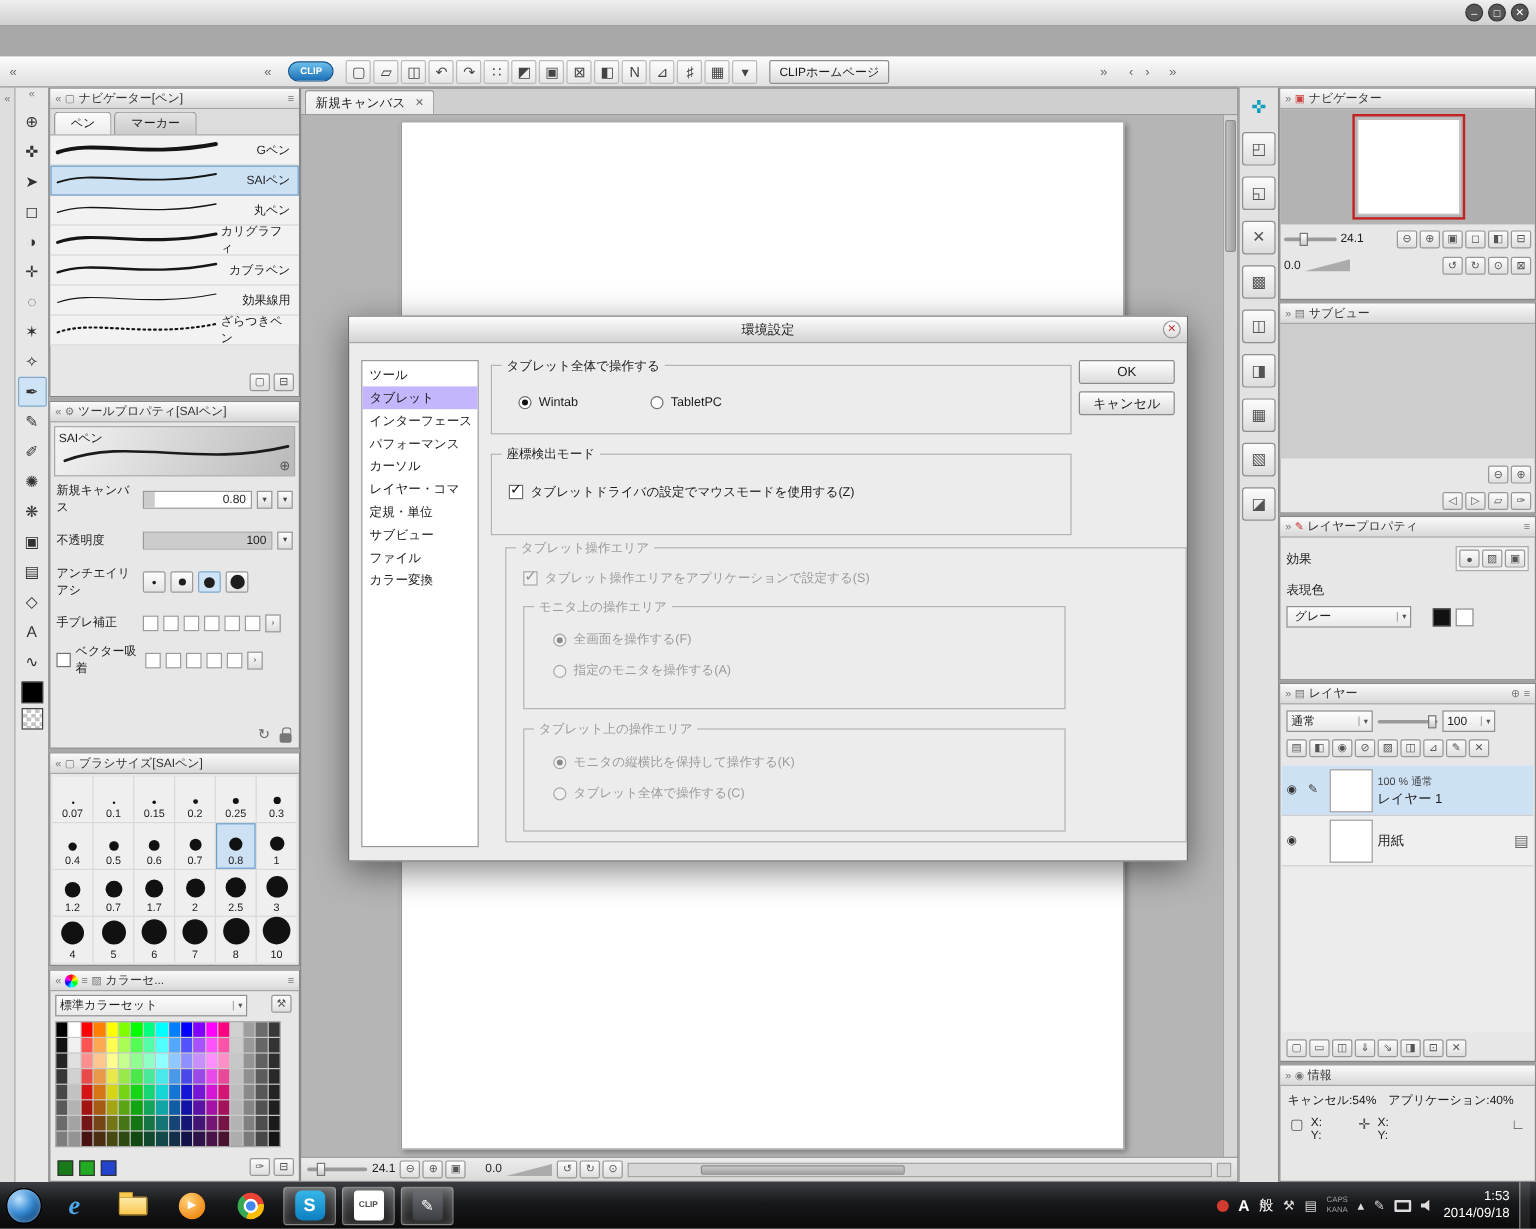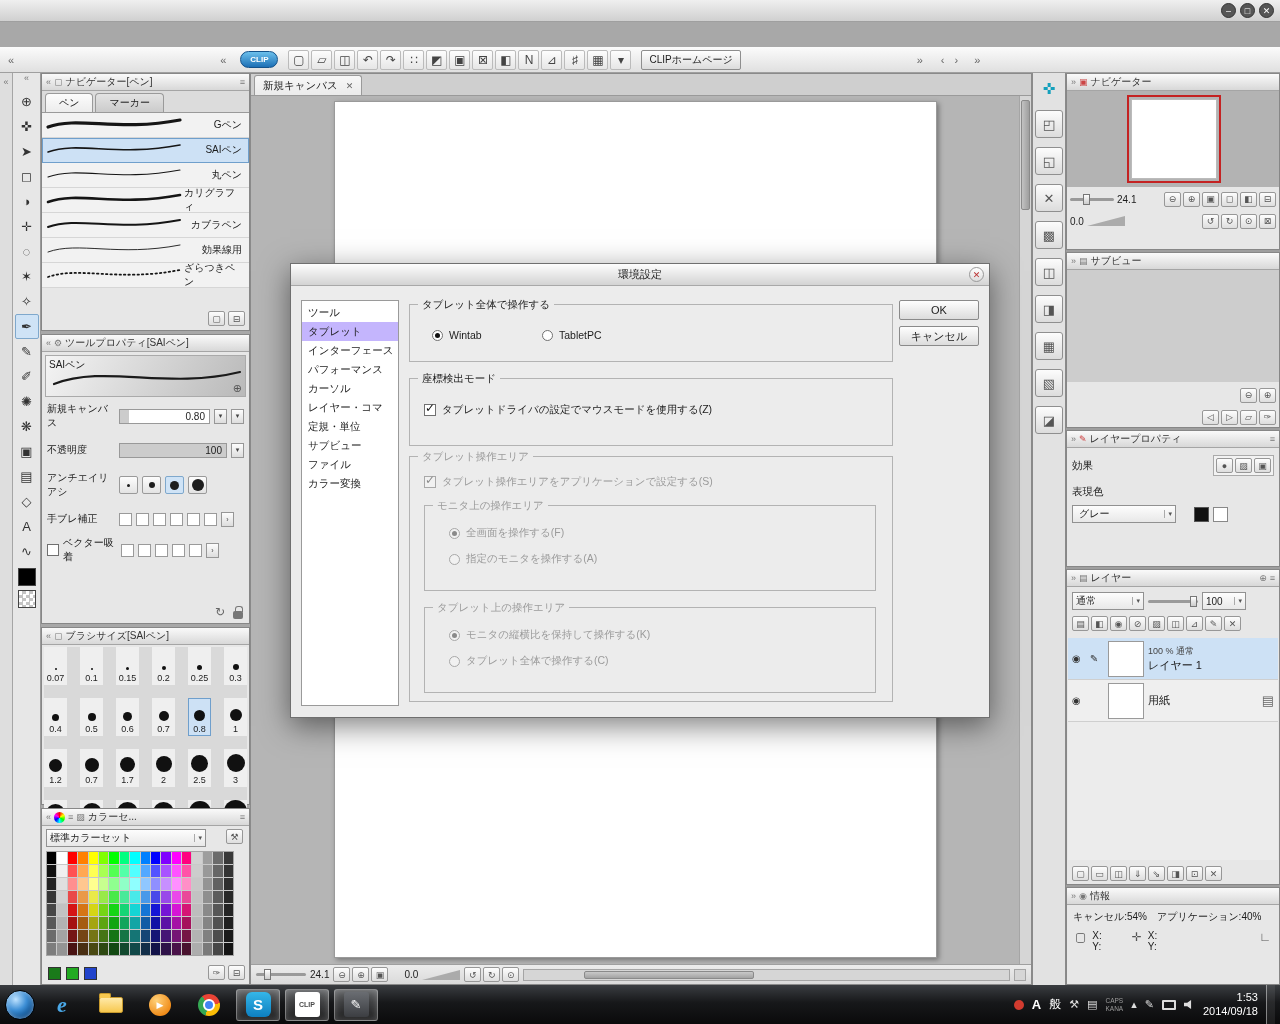--- a/index.html
+++ b/index.html
@@ -47,21 +47,21 @@
 .valfill{position:absolute;left:0;top:0;bottom:0;background:#cccccc}
 .valtext{position:absolute;right:4px;top:1px;font-size:10px}
 .spin{width:13px;height:15px;background:linear-gradient(#fdfdfd,#ddd);border:1px solid #979797;display:flex;align-items:center;justify-content:center;font-size:7px;color:#444;flex:0 0 auto}
 .aabtn{width:19px;height:18px;border:1px solid #9a9a9a;background:linear-gradient(#fdfdfd,#e3e3e3);display:flex;align-items:center;justify-content:center;border-radius:2px}
 .aabtn.sel{background:#cfe3f6;border-color:#7fa8cc}
 .aadot{border-radius:50%;background:#1e1e1e}
 .bx{width:13px;height:13px;border:1px solid #9a9a9a;background:#fff;flex:0 0 auto}
 .lock{width:10px;height:8px;background:#777;border-radius:2px;position:relative;margin-top:5px}
 .lock::before{content:"";position:absolute;top:-5px;left:2px;width:6px;height:5px;border:1.5px solid #777;border-bottom:none;border-radius:3px 3px 0 0}
 
-#brush-grid{position:absolute;left:2px;top:19px;right:2px;display:grid;grid-template-columns:repeat(6,1fr);grid-auto-rows:38px;gap:13px;background:#d9d9d9}
+#brush-grid{position:absolute;left:2px;top:19px;right:2px;display:grid;grid-template-columns:repeat(6,1fr);grid-auto-rows:38px;gap:1px;background:#d9d9d9}
 .bcell{background:#efefef;display:flex;flex-direction:column;align-items:center;justify-content:flex-end;padding-bottom:2px}
 .bcell.sel{background:#cde1f5;outline:1px solid #6f9fcc;outline-offset:-1px}
 .bdot{background:#111;border-radius:50%;margin-bottom:3px;flex:0 0 auto}
 .blabel{font-size:9px;color:#222}
 
 #palette{position:absolute;left:4px;top:42px;width:188px;display:grid;grid-template-columns:repeat(18,1fr);grid-auto-rows:12px;gap:1px;background:#c9c9c9;border:1px solid #a5a5a5}
 .sw{width:100%;height:100%}
 .sw2{width:13px;height:13px;border:1px solid #333;margin-right:5px}
 .cwheel{width:11px;height:11px;border-radius:50%;background:conic-gradient(red,yellow,lime,cyan,blue,magenta,red)}
 .combo{height:18px;background:linear-gradient(#fdfdfd,#e8e8e8);border:1px solid #919191;display:flex;align-items:center;font-size:10px;padding:0 3px;gap:3px}
@@ -899,21 +899,21 @@
     </div>
 
     <div class="grp" style="left:118px;top:114px;width:484px;height:68px">
       <span class="grplabel">座標検出モード</span>
       <div class="optrow" style="left:14px;top:24px">
         <span class="cbx on"></span>
         <span>タブレットドライバの設定でマウスモードを使用する(Z)</span>
       </div>
     </div>
 
-    <div class="grp dis" style="left:118px;top:192px;width:484px;height:246px">
+    <div class="grp dis" style="left:130px;top:192px;width:568px;height:246px">
       <span class="grplabel dis">タブレット操作エリア</span>
       <div class="optrow dis" style="left:14px;top:18px">
         <span class="cbx on disd"></span>
         <span>タブレット操作エリアをアプリケーションで設定する(S)</span>
       </div>
       <div class="grp dis" style="left:14px;top:150px;width:452px;height:86px">
         <span class="grplabel dis">タブレット上の操作エリア</span>
         <div class="optrow dis" style="left:24px;top:20px">
           <span class="radio on disd"></span>
           <span>モニタの縦横比を保持して操作する(K)</span>

